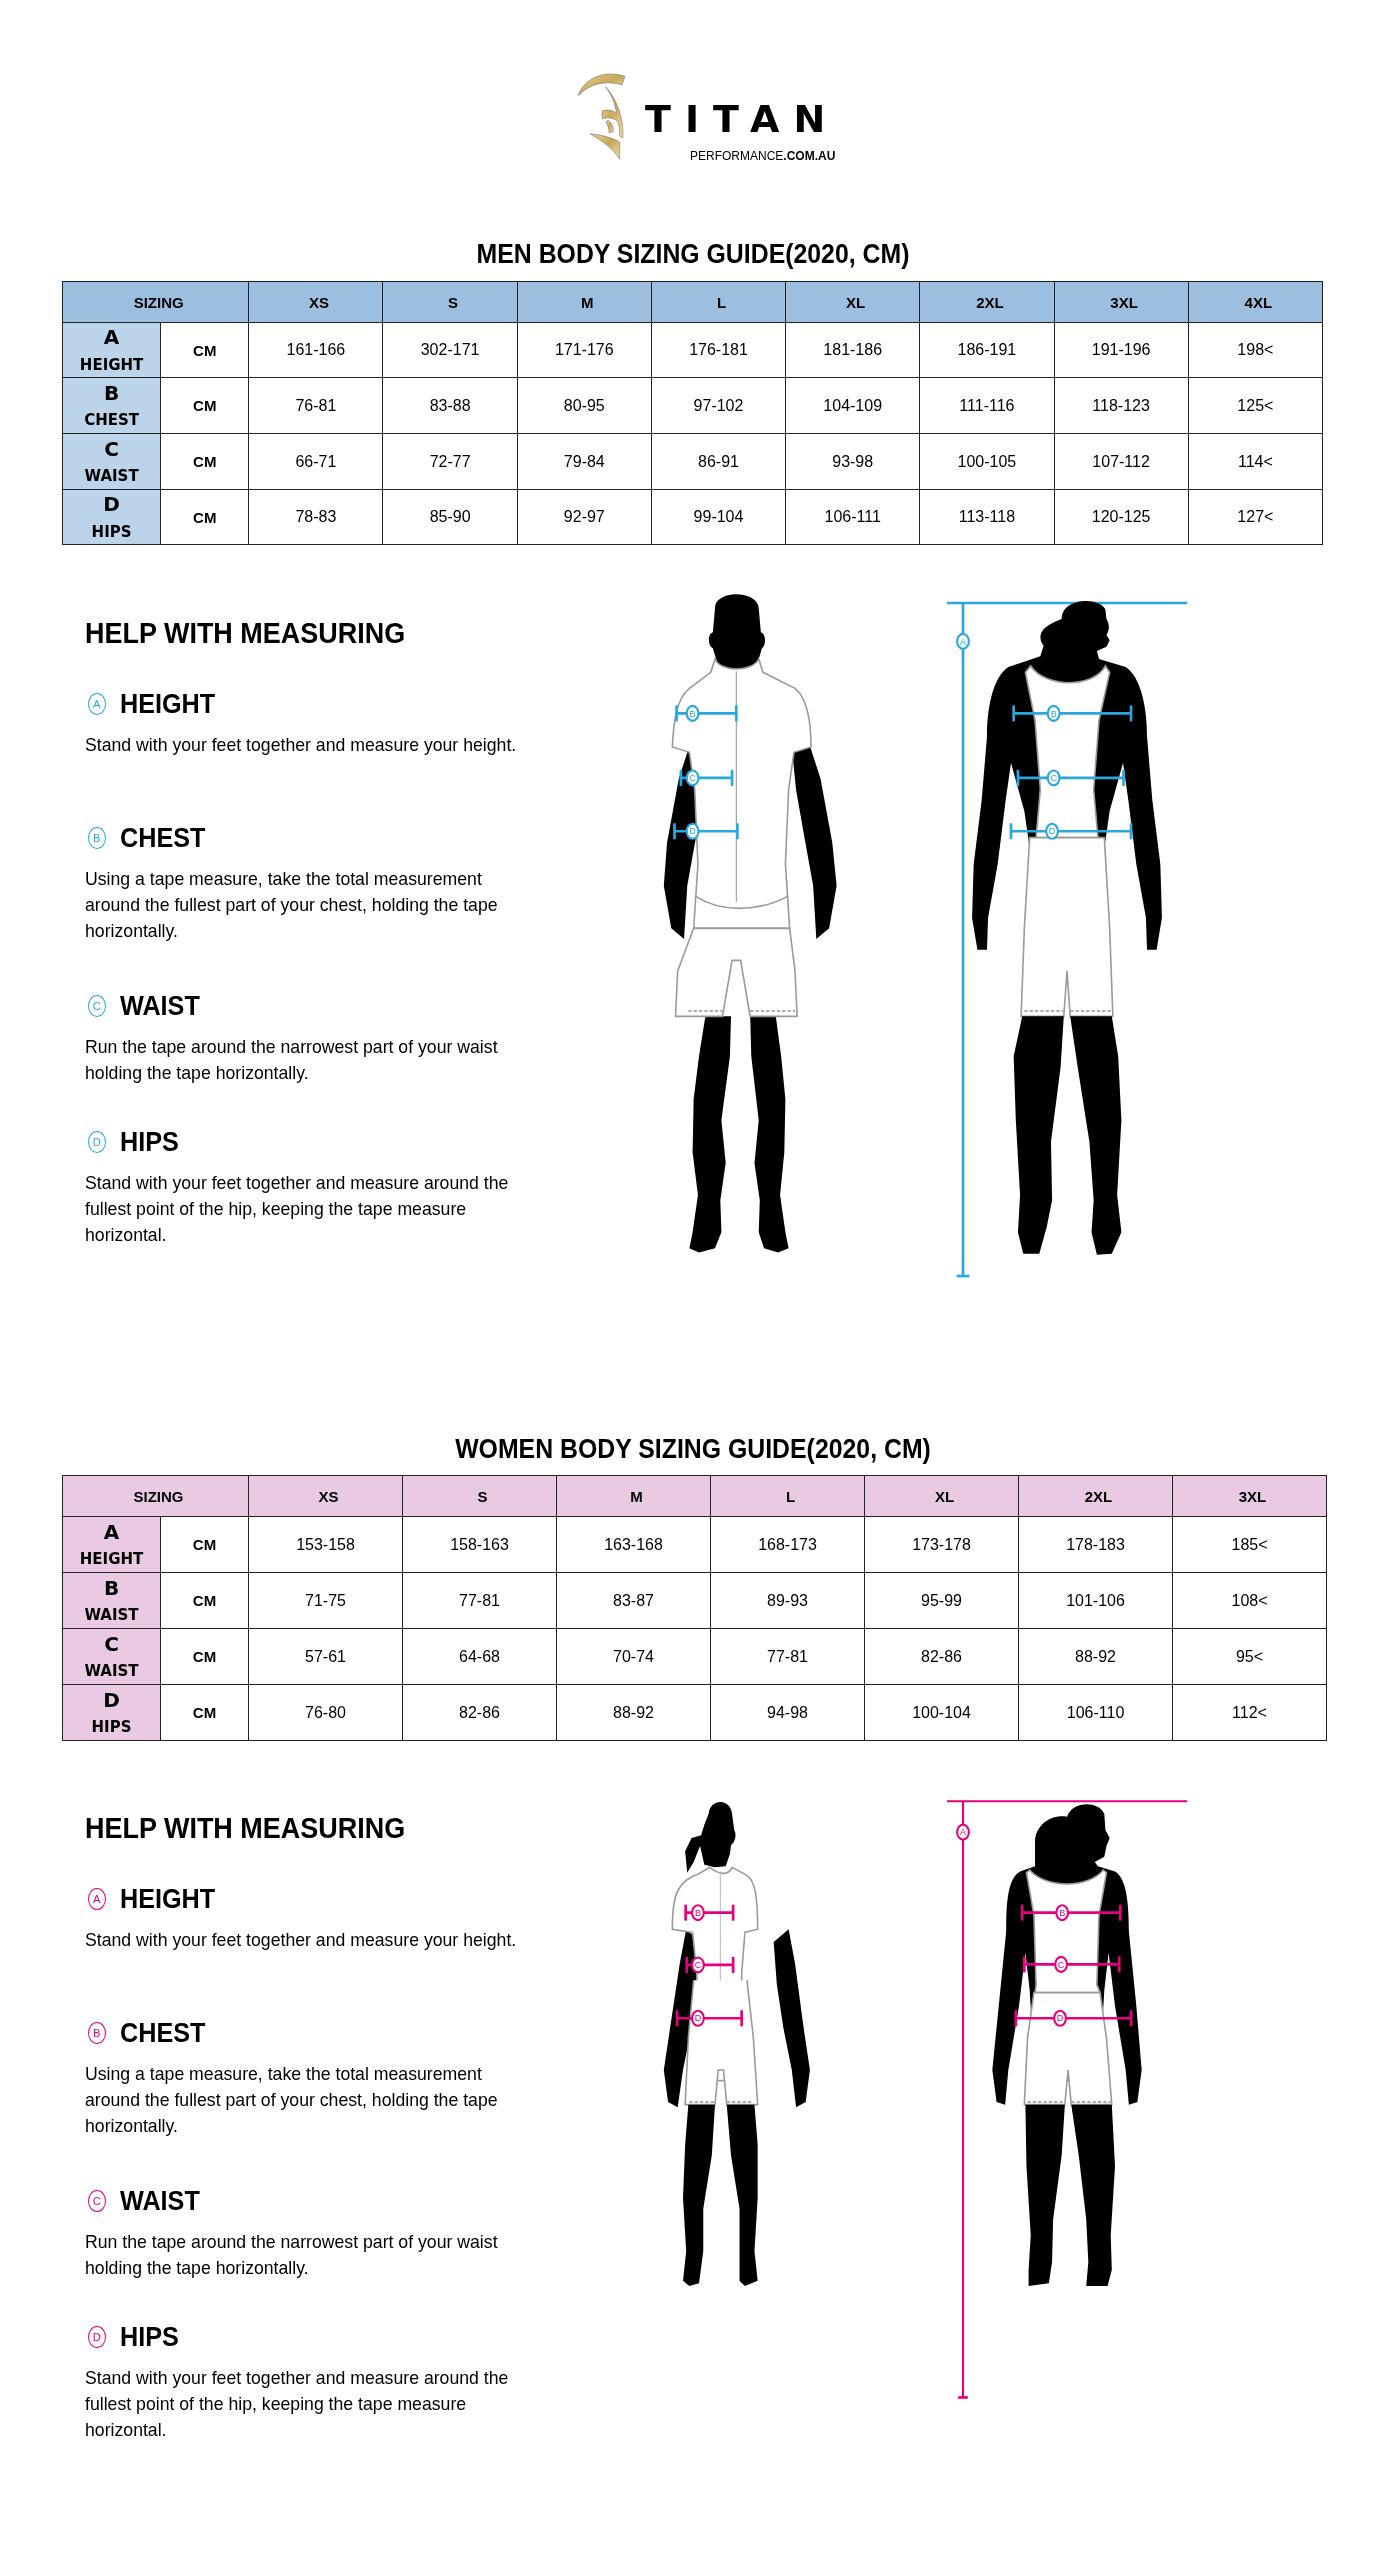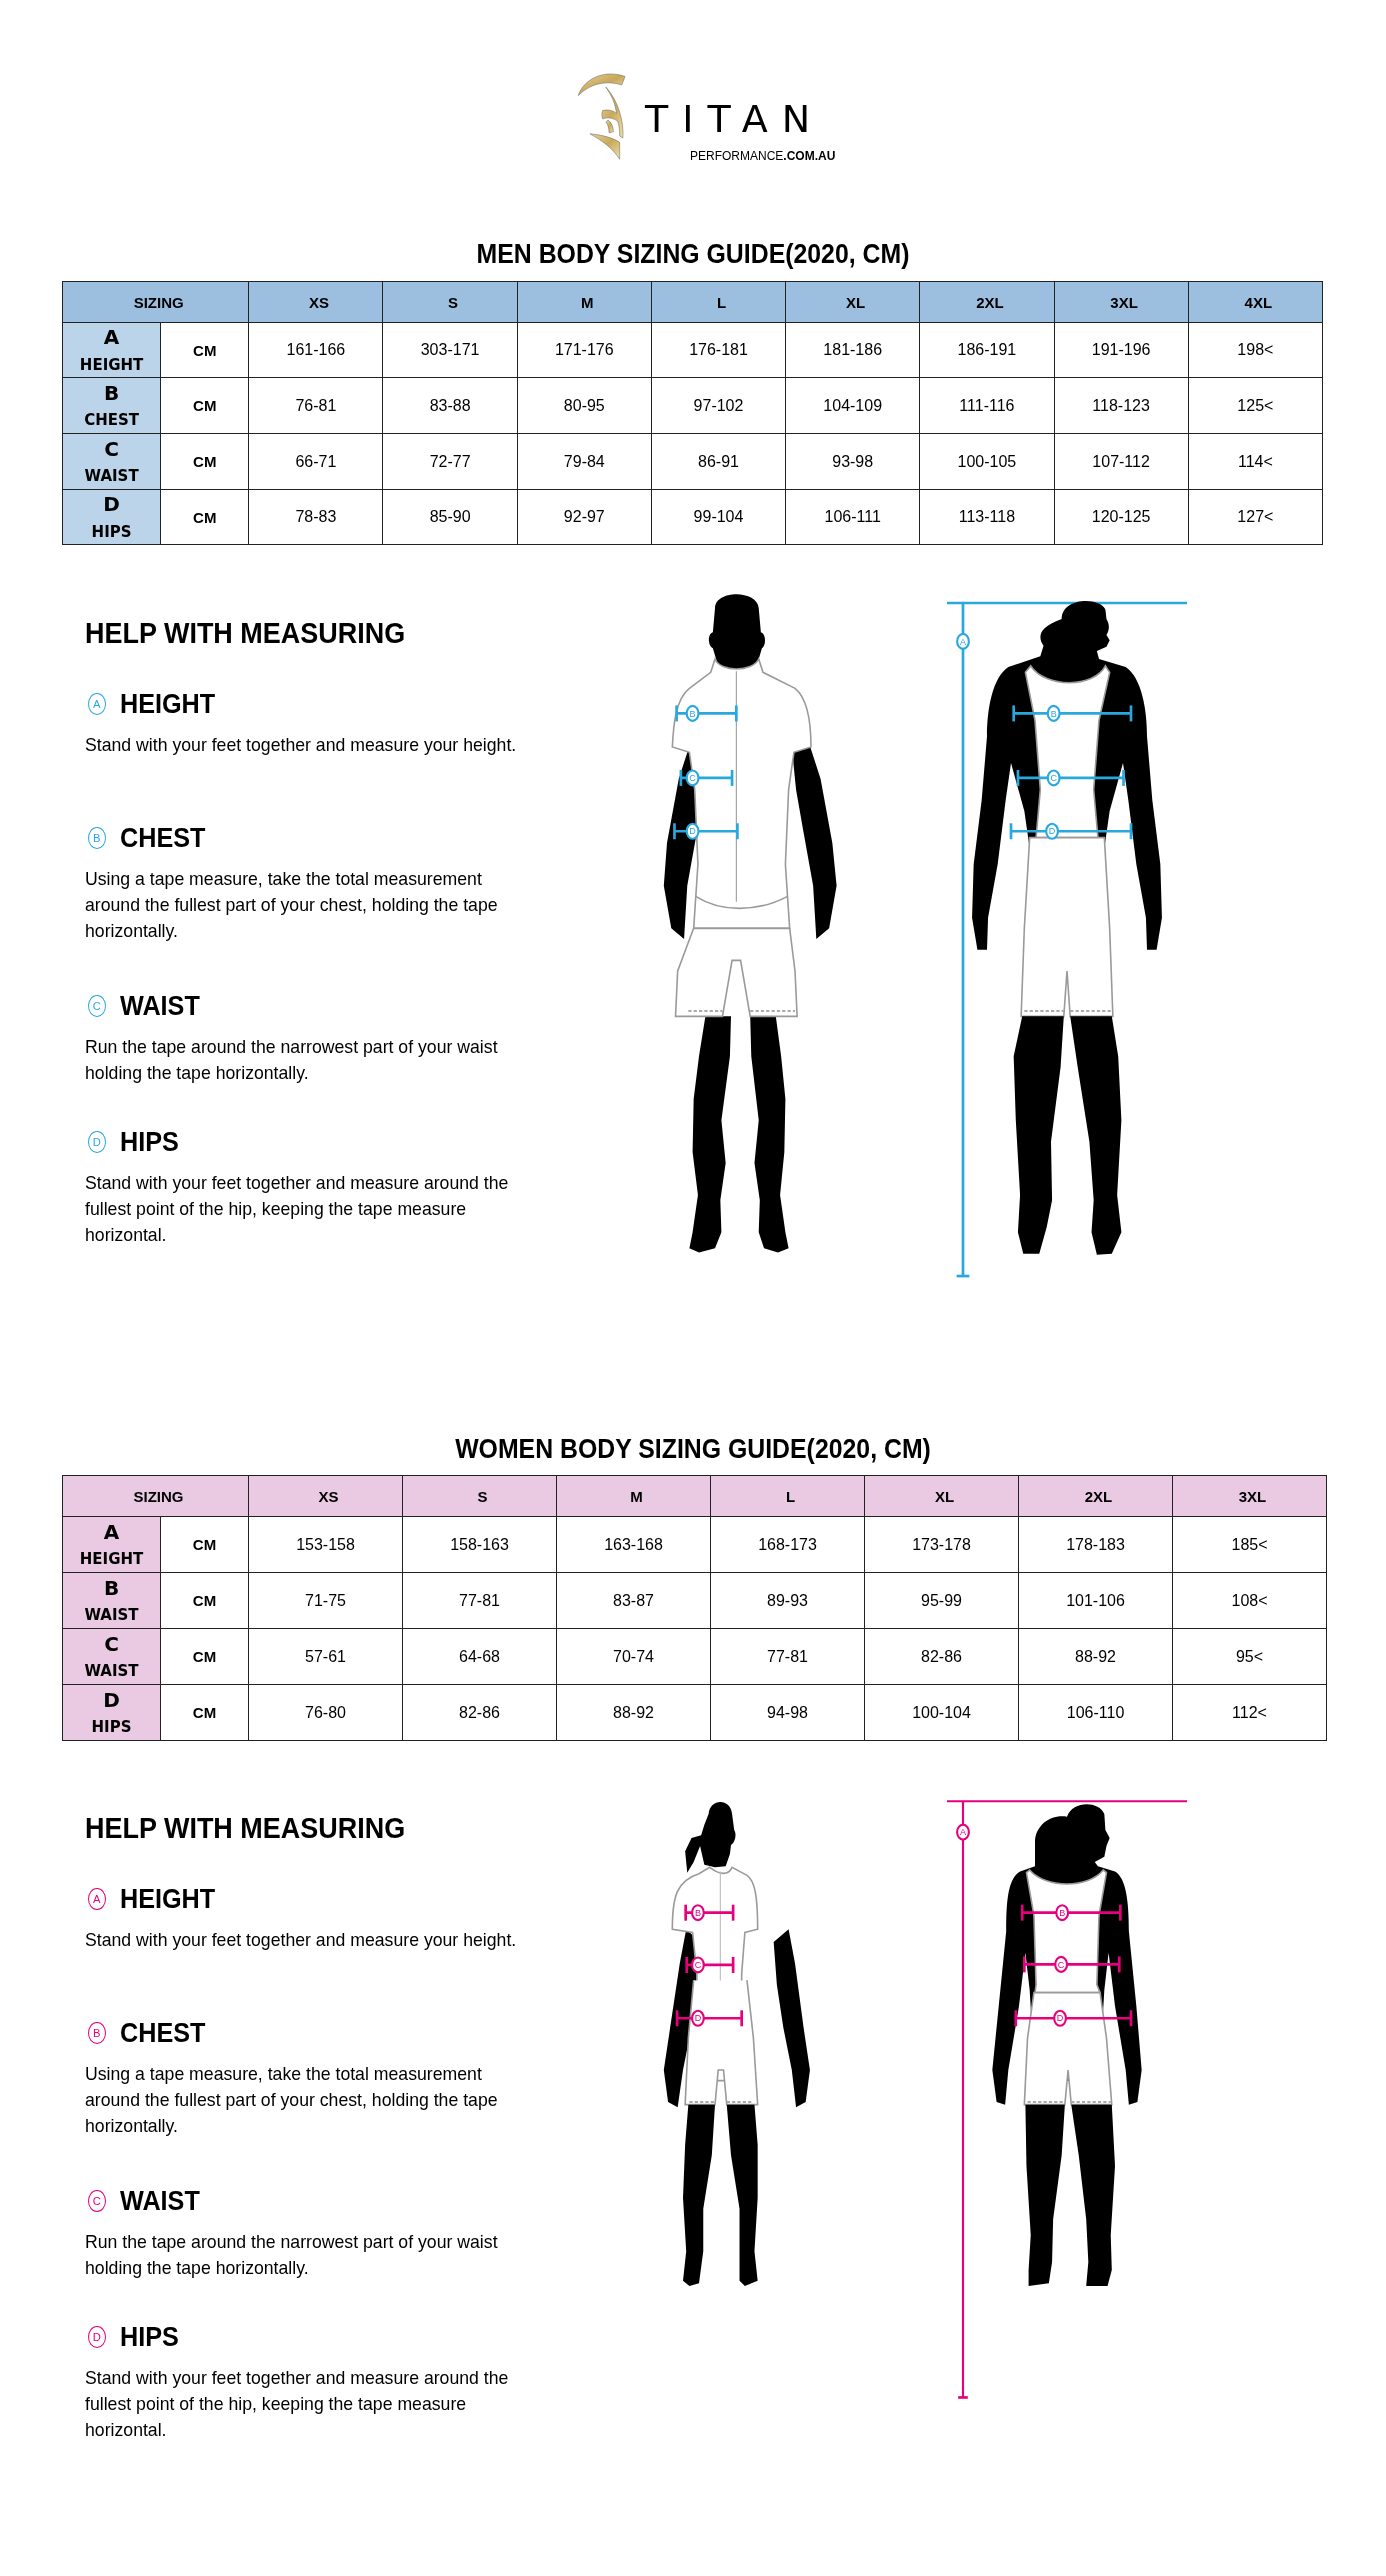--- a/index.html
+++ b/index.html
@@ -8,21 +8,21 @@
     width: 1386px; height: 2576px; position: relative; overflow: hidden;
     font-family: "Liberation Sans", "DejaVu Sans", sans-serif; color: #000;
   }
   .abs { position: absolute; }
 
   
   #logo { left: 576px; top: 69px; width: 235px; height: 96px; }
   #logo .mark { position: absolute; left: 0; top: 0; width: 64px; height: 93px; }
   #logo .wordmark {
     position: absolute; left: 69px; top: 31px; font-family: "DejaVu Sans", sans-serif;
-    font-weight: normal; font-size: 38px; letter-spacing: 14px; line-height: 1;
+    font-weight: bold; font-size: 38px; letter-spacing: 14px; line-height: 1;
   }
   #logo .sub {
     position: absolute; left: 114px; top: 81px; font-family: "Liberation Sans", sans-serif;
     font-size: 12px; letter-spacing: 0px; line-height: 1; white-space: nowrap;
   }
   #logo .sub b { font-weight: bold; }
 
   
   .section-title {
     position: absolute; left: 0; width: 1386px; text-align: center;
@@ -117,21 +117,21 @@
     <th>3XL</th>
     <th>4XL</th>
   </tr>
   <tr style="height:55px">
     <td class="meas">
           <span class="letter">A</span>
           <span class="name">HEIGHT</span>
         </td>
     <td class="unit">CM</td>
     <td>161-166</td>
-    <td>303-171</td>
+    <td>302-171</td>
     <td>171-176</td>
     <td>176-181</td>
     <td>181-186</td>
     <td>186-191</td>
     <td>191-196</td>
     <td>198&lt;</td>
   </tr>
   <tr style="height:56px">
     <td class="meas">
           <span class="letter">B</span>

